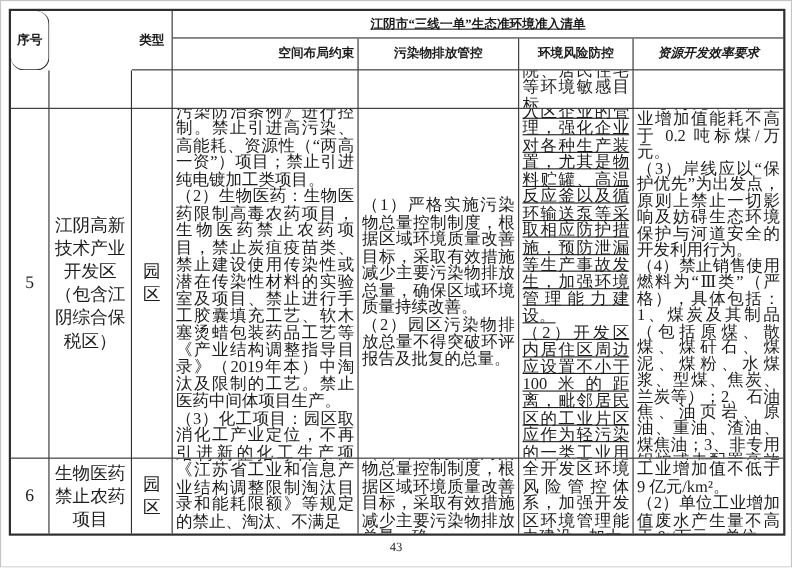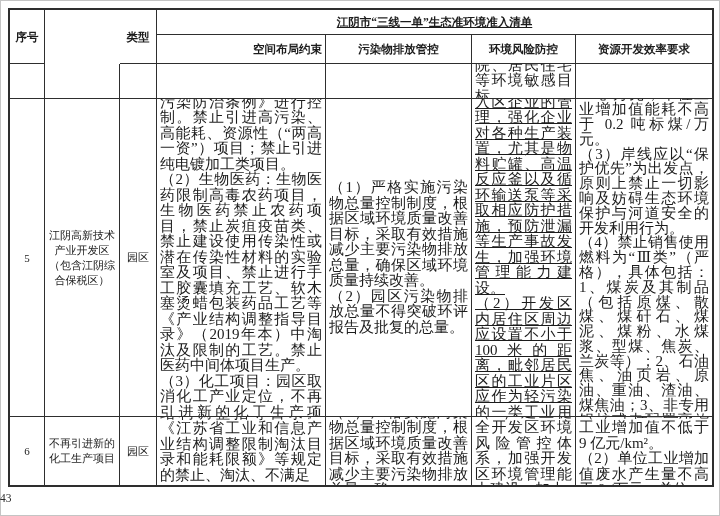--- a/index.html
+++ b/index.html
@@ -17,56 +17,56 @@
     border:2px solid #2e2e2e;background:#fff;
   }
   .c{
     border-right:1px solid #2e2e2e;border-bottom:1px solid #2e2e2e;
     box-sizing:border-box;display:flex;overflow:hidden;padding:2px 3px;
   }
   .nr{border-right:none;}
   .nb{border-bottom:none;}
   .h{font-weight:bold;align-items:center;justify-content:center;text-align:center;
      font-size:11.5px;line-height:14px;}
-  .mid{align-items:center;justify-content:center;text-align:center;font-size:11px;}
+  .mid{align-items:center;justify-content:center;text-align:center;font-size:16px;}
   .bd{align-items:center;font-size:15px;line-height:15.5px;}
   .bd .t{white-space:pre-line;text-align:justify;width:100%;}
   .tight{line-height:14.8px;}
   .pageno{
-    position:absolute;left:0;right:0;bottom:12px;text-align:left;
+    position:absolute;left:0;right:0;bottom:12px;text-align:center;
     font-size:11.5px;color:#2a2a2a;
   }
 </style>
 </head>
 <body>
 
 <div class="frame"></div>
 
 <div class="tbl">
 
-  <div class="c h" style="grid-column:1;grid-row:1/3;">
+  <div class="c h" style="grid-column:1;grid-row:1/3;border-radius:12px;">
     <span class="t">序号</span>
   </div>
   <div class="c h" style="grid-column:3;grid-row:1/3;">
     <span class="t">类型</span>
   </div>
   <div class="c h nr" style="grid-column:4/8;grid-row:1;text-decoration:underline;">
     <span class="t">江阴市“三线一单”生态准环境准入清单</span>
   </div>
 
   <div class="c h" style="grid-column:4;grid-row:2;justify-content:flex-end;">
     <span class="t">空间布局约束</span>
   </div>
   <div class="c h" style="grid-column:5;grid-row:2;">
     <span class="t">污染物排放管控</span>
   </div>
   <div class="c h" style="grid-column:6;grid-row:2;">
     <span class="t">环境风险防控</span>
   </div>
-  <div class="c h nr" style="grid-column:7;grid-row:2;">
+  <div class="c h nr" style="grid-column:7;grid-row:2;font-style:italic;">
     <span class="t">资源开发效率要求</span>
   </div>
 
   <div class="c" style="grid-column:1;grid-row:3;"></div>
   <div class="c" style="grid-column:2;grid-row:3;"></div>
   <div class="c" style="grid-column:3;grid-row:3;"></div>
   <div class="c" style="grid-column:4;grid-row:3;"></div>
   <div class="c" style="grid-column:5;grid-row:3;"></div>
   <div class="c bd" style="grid-column:6;grid-row:3;">
     <span class="t">院、居民住宅等环境敏感目标。</span>
@@ -99,21 +99,21 @@
     <span class="t">（1）单位工业用地工业增加值 30 亿元/km²。
 （2）单位工业增加值新鲜水耗不高于 6 吨/万元，单位工业增加值能耗不高于 0.2 吨标煤/万元。
 （3）岸线应以“保护优先”为出发点，原则上禁止一切影响及妨碍生态环境保护与河道安全的开发利用行为。
 （4）禁止销售使用燃料为“Ⅲ类”（严格），具体包括：1、煤炭及其制品（包括原煤、散煤、煤矸石、煤泥、煤粉、水煤浆、型煤、焦炭、兰炭等）；2、石油焦、油页岩、原油、重油、渣油、煤焦油；3、非专用锅炉或未配置高效除尘设施的专用锅炉燃用的生物质成型燃料；4、国家规定的其它高污染燃料。</span>
   </div>
 
   <div class="c mid nb" style="grid-column:1;grid-row:5;">
     <span class="t">6</span>
   </div>
   <div class="c mid nb" style="grid-column:2;grid-row:5;">
-    <span class="t">不再引进新的化工生产项目</span>
+    <span class="t">生物医药禁止农药项目</span>
   </div>
   <div class="c mid nb" style="grid-column:3;grid-row:5;">
     <span class="t">园区</span>
   </div>
   <div class="c bd nb" style="grid-column:4;grid-row:5;align-items:flex-end;">
     <span class="t">（1）禁止引入：《产业结构调整指导目录》《江苏省工业和信息产业结构调整限制淘汰目录和能耗限额》等规定的禁止、淘汰、不满足</span>
   </div>
   <div class="c bd nb" style="grid-column:5;grid-row:5;justify-content:flex-end;">
     <span class="t">（1）严格实施污染物总量控制制度，根据区域环境质量改善目标，采取有效措施减少主要污染物排放总量，确</span>
   </div>

